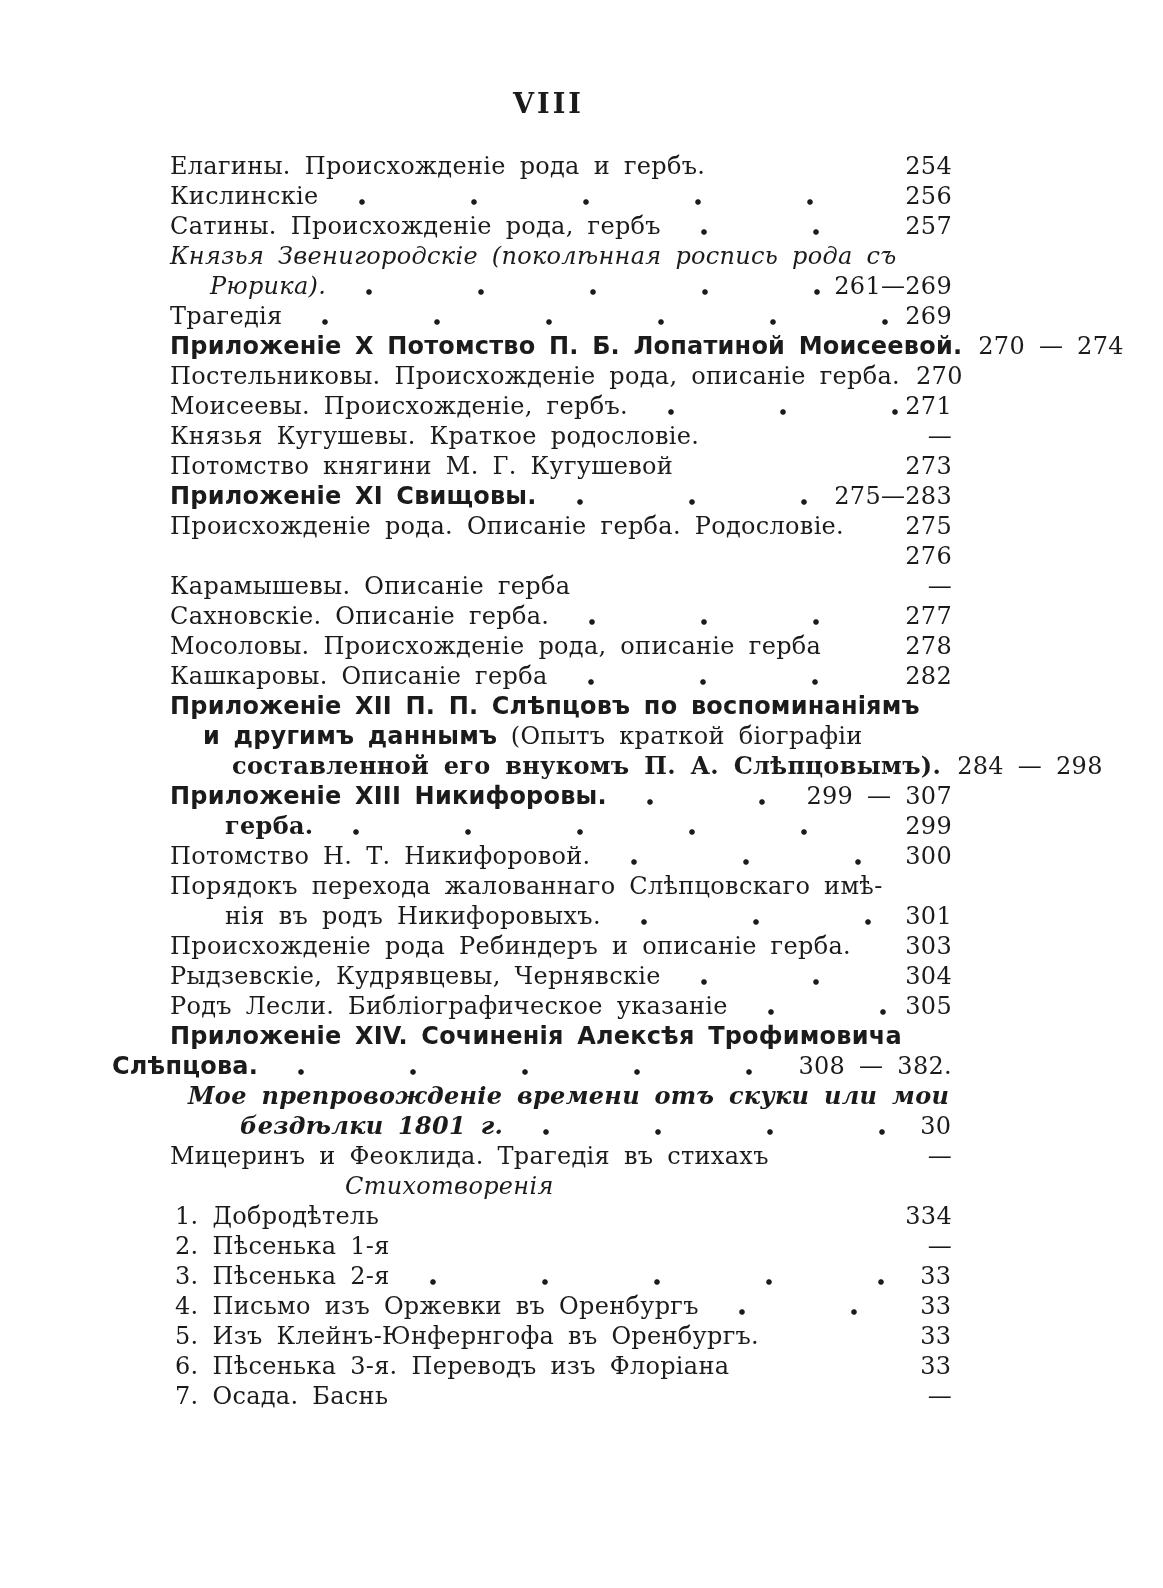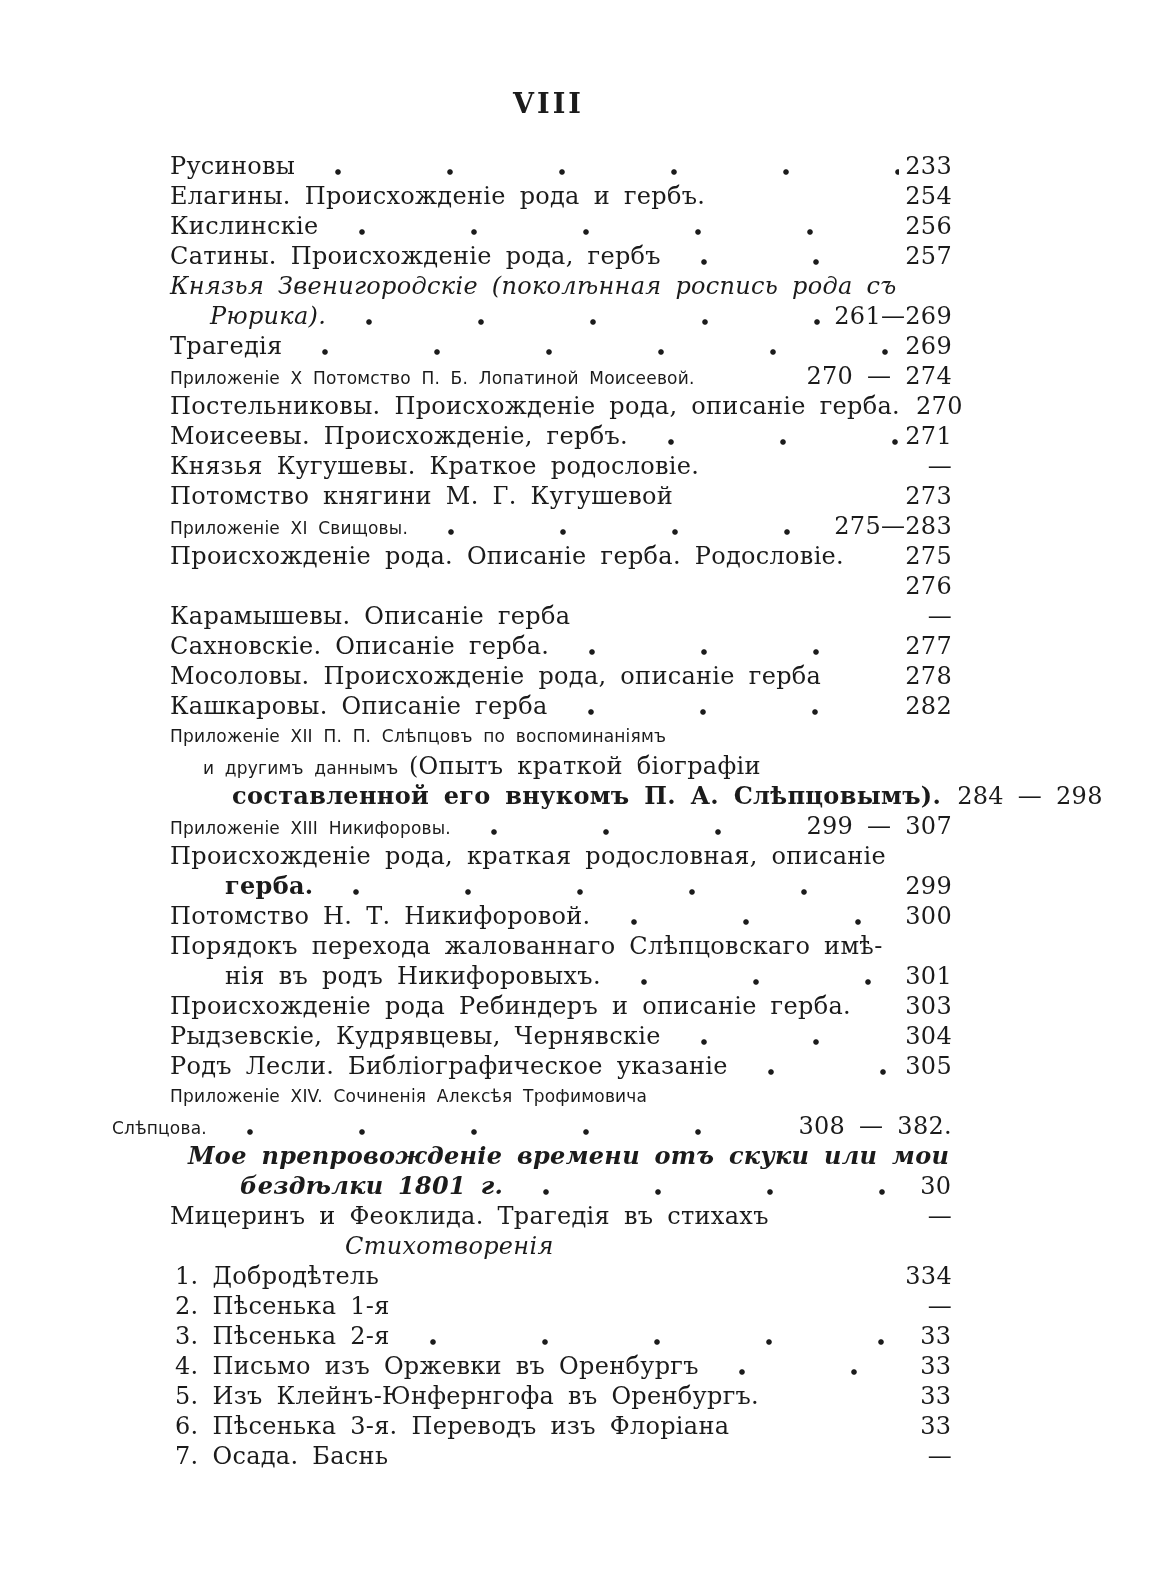--- a/index.html
+++ b/index.html
@@ -52,40 +52,35 @@
   .pagenum{
     flex:0 0 auto;
     text-align:right;
     font-family:"DejaVu Serif", serif;
     font-style:normal;
     font-weight:normal;
   }
   .row.clip .pagenum{transform:translateX(15px);}
   .bold{
     font-family:"DejaVu Sans", sans-serif;
-    font-weight:normal;
-    font-size:17px;
+    font-weight:bold;
+    font-size:24px;
     letter-spacing:0.2px;
     word-spacing:5px;
   }
   .italic{font-style:italic;}
   .bolditalic{font-style:italic;font-weight:bold;}
 </style>
 </head>
 <body>
 
 <div class="page-wrap">
   <div class="folio">VIII</div>
   <div class="toc">
       <div class="row">
-        <span class="label">Русиновы</span>
-        <span class="leader dotted"></span>
-        <span class="pagenum">233</span>
-      </div>
-      <div class="row">
         <span class="label">Елагины. Происхожденіе рода и гербъ.</span>
         <span class="leader"></span>
         <span class="pagenum">254</span>
       </div>
       <div class="row">
         <span class="label">Кислинскіе</span>
         <span class="leader dotted"></span>
         <span class="pagenum">256</span>
       </div>
       <div class="row">
@@ -176,24 +171,20 @@
       </div>
       <div class="row">
         <span class="label" style="margin-left: 62px; font-weight: bold;">составленной его внукомъ П. А. Слѣпцовымъ).</span>
         <span class="leader"></span>
         <span class="pagenum">284 — 298</span>
       </div>
       <div class="row">
         <span class="label bold">Приложеніе XIII Никифоровы.</span>
         <span class="leader dotted"></span>
         <span class="pagenum">299 — 307</span>
-      </div>
-      <div class="row">
-        <span class="label">Происхожденіе рода, краткая родословная, описаніе</span>
-        <span class="leader"></span>
       </div>
       <div class="row">
         <span class="label" style="margin-left: 55px; font-weight: bold;">герба.</span>
         <span class="leader dotted"></span>
         <span class="pagenum">299</span>
       </div>
       <div class="row">
         <span class="label">Потомство Н. Т. Никифоровой.</span>
         <span class="leader dotted"></span>
         <span class="pagenum">300</span>

